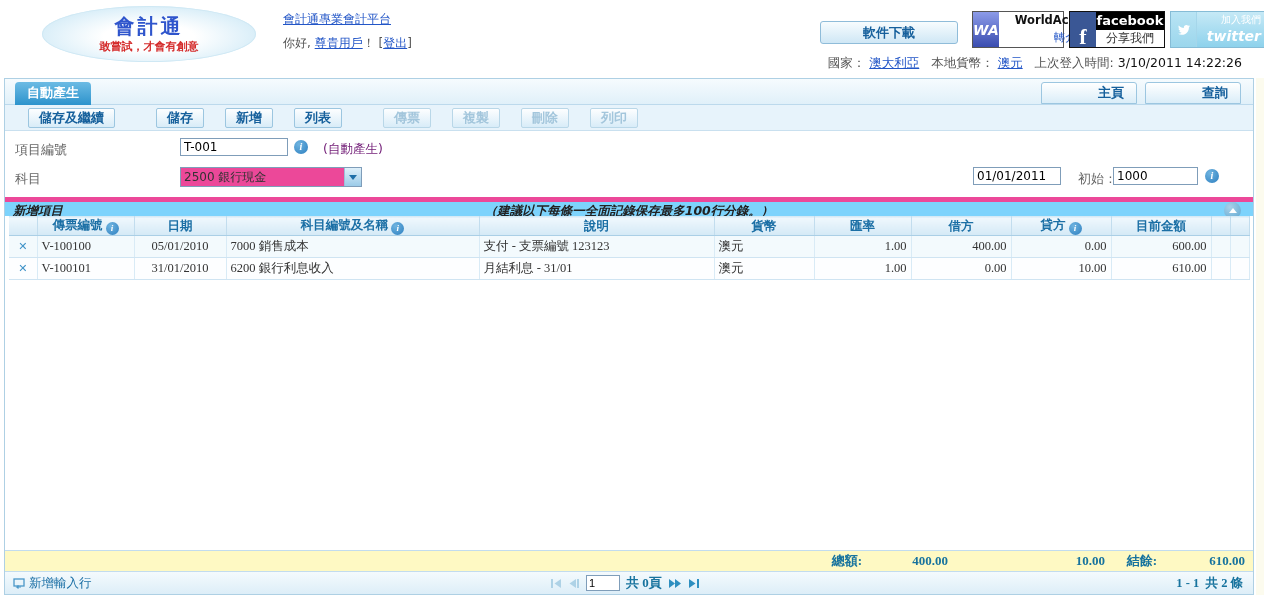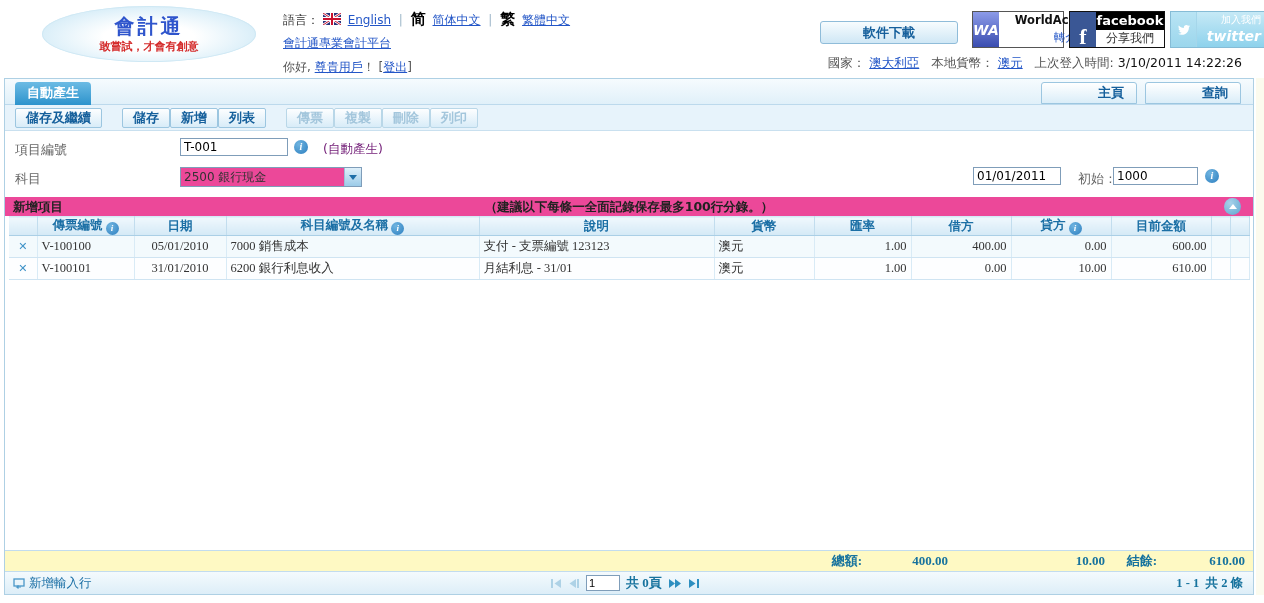--- a/index.html
+++ b/index.html
@@ -55,21 +55,21 @@
               background:linear-gradient(#f6fbfe,#e0f0f9); border-bottom:1px solid #bcd9ec; }
   .tab-active { position:absolute; left:10px; top:3px; height:23px; padding:0 12px;
                 background:linear-gradient(#6cbbe4,#2d93cc); color:#fff; font-weight:bold; font-size:13px;
                 line-height:22px; border-radius:4px 4px 0 0; cursor:pointer; }
   .tab-right { position:absolute; right:12px; top:3px; display:flex; gap:8px; }
   .tab-btn { width:96px; height:22px; background:linear-gradient(#ffffff,#daedf8); border:1px solid #9cc6e0;
              border-radius:3px 3px 0 0; color:#16609c; font-weight:bold; font-size:13px; text-align:center;
              line-height:20px; cursor:pointer;padding-left:44px; }
 
   .toolbar { position:absolute; left:0; top:26px; width:100%; height:26px; background:#e7f3fb;
-             border-bottom:1px solid #c9e0ef; display:flex; align-items:center; padding-left:10px; gap:0; }
+             border-bottom:1px solid #c9e0ef; display:flex; align-items:center; padding-left:23px; gap:21px; }
   .tb-btn { height:20px; padding:0 10px; background:linear-gradient(#fdfeff,#d8ecf8); border:1px solid #9cc6e0;
             border-radius:2px; color:#16609c; font-weight:bold; font-size:13px; line-height:18px; cursor:pointer; }
   .tb-btn.disabled { color:#a3c6dc; border-color:#b9d7e8; cursor:default; }
   .gap-lg { margin-left:20px; }
 
   .form-area { position:absolute; left:0; top:52px; width:100%; height:66px; background:#fff; }
   .f-label { position:absolute; color:#666; font-size:13px; }
   .f-input { position:absolute; height:18px; border:1px solid #7f9db9; font-size:12px; padding:0 3px;
              font-family:"DejaVu Sans",sans-serif; background:#fff; }
   .info-icon { display:inline-block; width:14px; height:14px; border-radius:50%;
@@ -78,22 +78,22 @@
                font-style:italic; cursor:pointer; }
   .auto-note { position:absolute; color:#701a75; font-size:12.5px;margin-left:13px; }
   .select-box { position:absolute; width:182px; height:20px; border:1px solid #7f9db9; background:#ec4899;
                 display:flex; cursor:pointer; }
   .select-text { flex:1; font-size:12px; line-height:18px; padding-left:3px; white-space:nowrap; overflow:hidden; }
   .select-arrow { width:17px; background:linear-gradient(#dff0fa,#9ccbe8); border-left:1px solid #9cc0d8;
                   display:flex; align-items:center; justify-content:center; }
   .select-arrow span { width:0; height:0; border-left:4px solid transparent; border-right:4px solid transparent;
                   border-top:5px solid #1f6fa8; }
 
-  .band { position:absolute; left:0; top:118px; width:100%; height:19px; background:#ec4899;
-          border-top:1px solid #ec4899; font-weight:bold; font-size:12.5px; color:#222; line-height:18px; }
+  .band { position:absolute; left:0; top:118px; width:100%; height:19px; background:#7dd3fc;
+          border-top:5px solid #ec4899; font-weight:bold; font-size:12.5px; color:#222; line-height:18px;font-style:italic; }
   .band-title { position:absolute; left:8px; }
   .band-hint { position:absolute; left:0; width:100%; text-align:center; }
   .collapse-btn { position:absolute; right:12px; top:0px; width:17px; height:17px; border-radius:50%;
           background:radial-gradient(circle at 35% 30%, #a8d2ea, #5ea6d0); cursor:pointer;
           display:flex; align-items:center; justify-content:center; }
   .collapse-btn i { width:0; height:0; border-left:4px solid transparent; border-right:4px solid transparent;
           border-bottom:5px solid #fff; }
 
   .grid-area { position:absolute; left:4px; top:137px; width:1240px; }
   table.grid { border-collapse:collapse; width:1240px; table-layout:fixed; }
@@ -139,39 +139,20 @@
 
 <div class="stage">
 
   <div class="top">
     <div class="logo">
       <div class="logo-title">會計通</div>
       <div class="logo-slogan">敢嘗試，才會有創意</div>
     </div>
 
     <div class="lang-block">
-      <div>
-        <span>語言：</span>
-        <span class="flag"><svg width="18" height="12" viewBox="0 0 18 12">
-              <rect width="18" height="12" fill="#29337a"></rect>
-              <path d="M0,0 L18,12 M18,0 L0,12" stroke="#fff" stroke-width="2.6"></path>
-              <path d="M0,0 L18,12 M18,0 L0,12" stroke="#c8102e" stroke-width="1"></path>
-              <rect x="7" width="4" height="12" fill="#fff"></rect>
-              <rect y="4" width="18" height="4" fill="#fff"></rect>
-              <rect x="8" width="2" height="12" fill="#c8102e"></rect>
-              <rect y="5" width="18" height="2" fill="#c8102e"></rect>
-            </svg></span>
-        <a>English</a>
-        <span class="lang-sep">|</span>
-        <span class="cn-prefix">简</span>
-        <a>简体中文</a>
-        <span class="lang-sep">|</span>
-        <span class="cn-prefix">繁</span>
-        <a>繁體中文</a>
-      </div>
       <div>
         <a>會計通專業會計平台</a>
       </div>
       <div class="greet-row">
         <span>你好,</span>
         <a>尊貴用戶</a><span>！</span>
         <span class="bracket">[</span><a>登出</a><span class="bracket">]</span>
       </div>
     </div>
 

